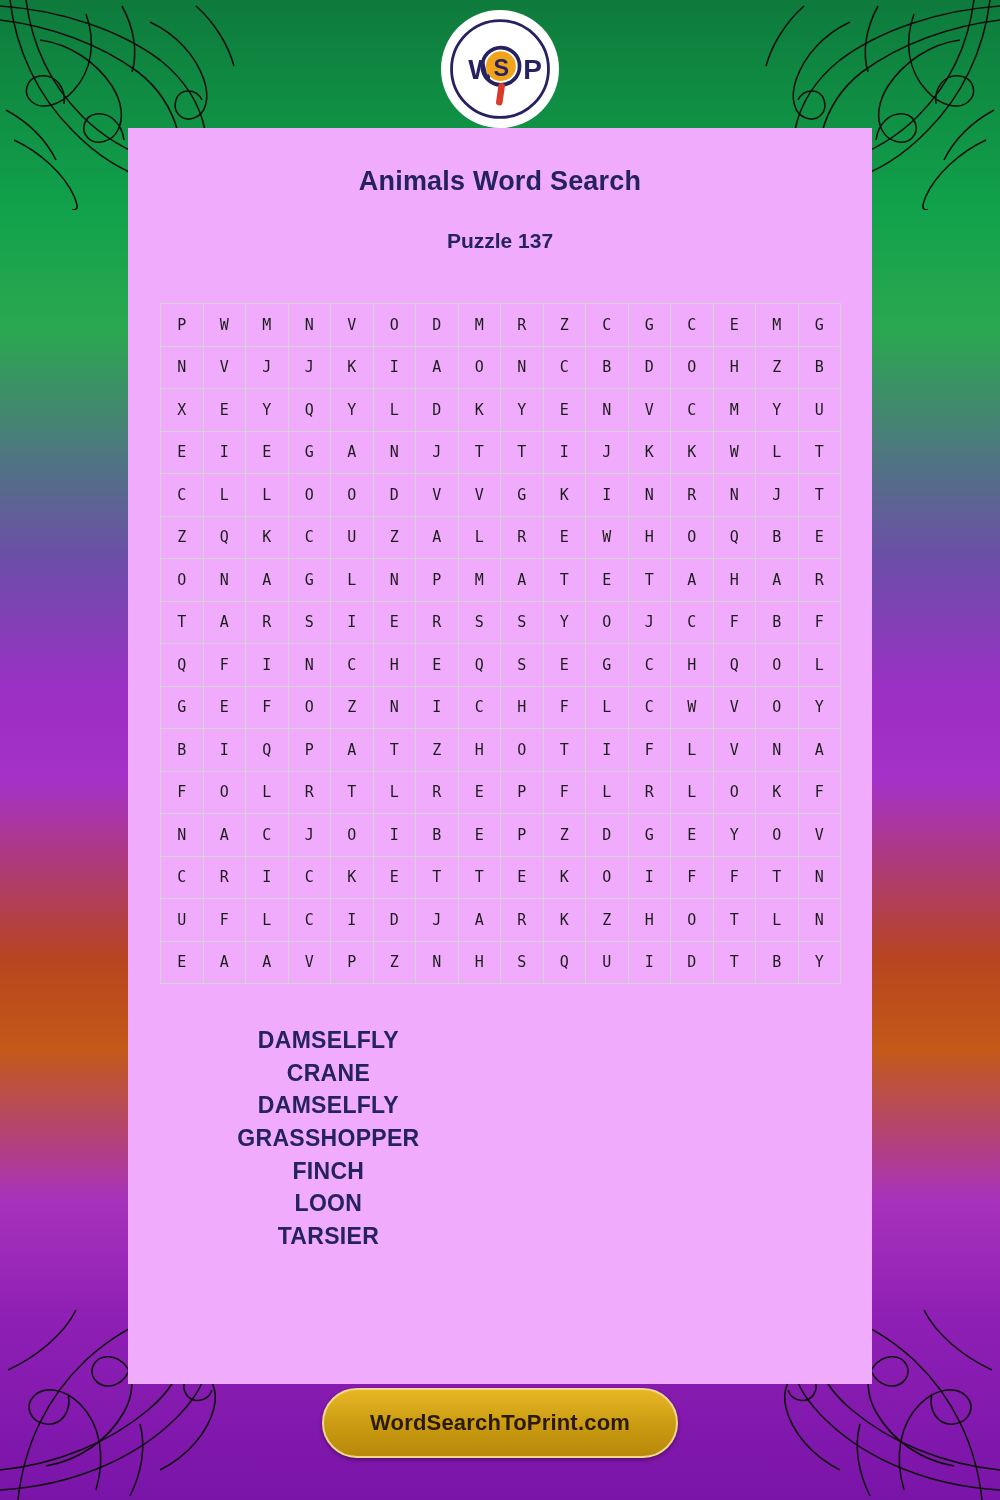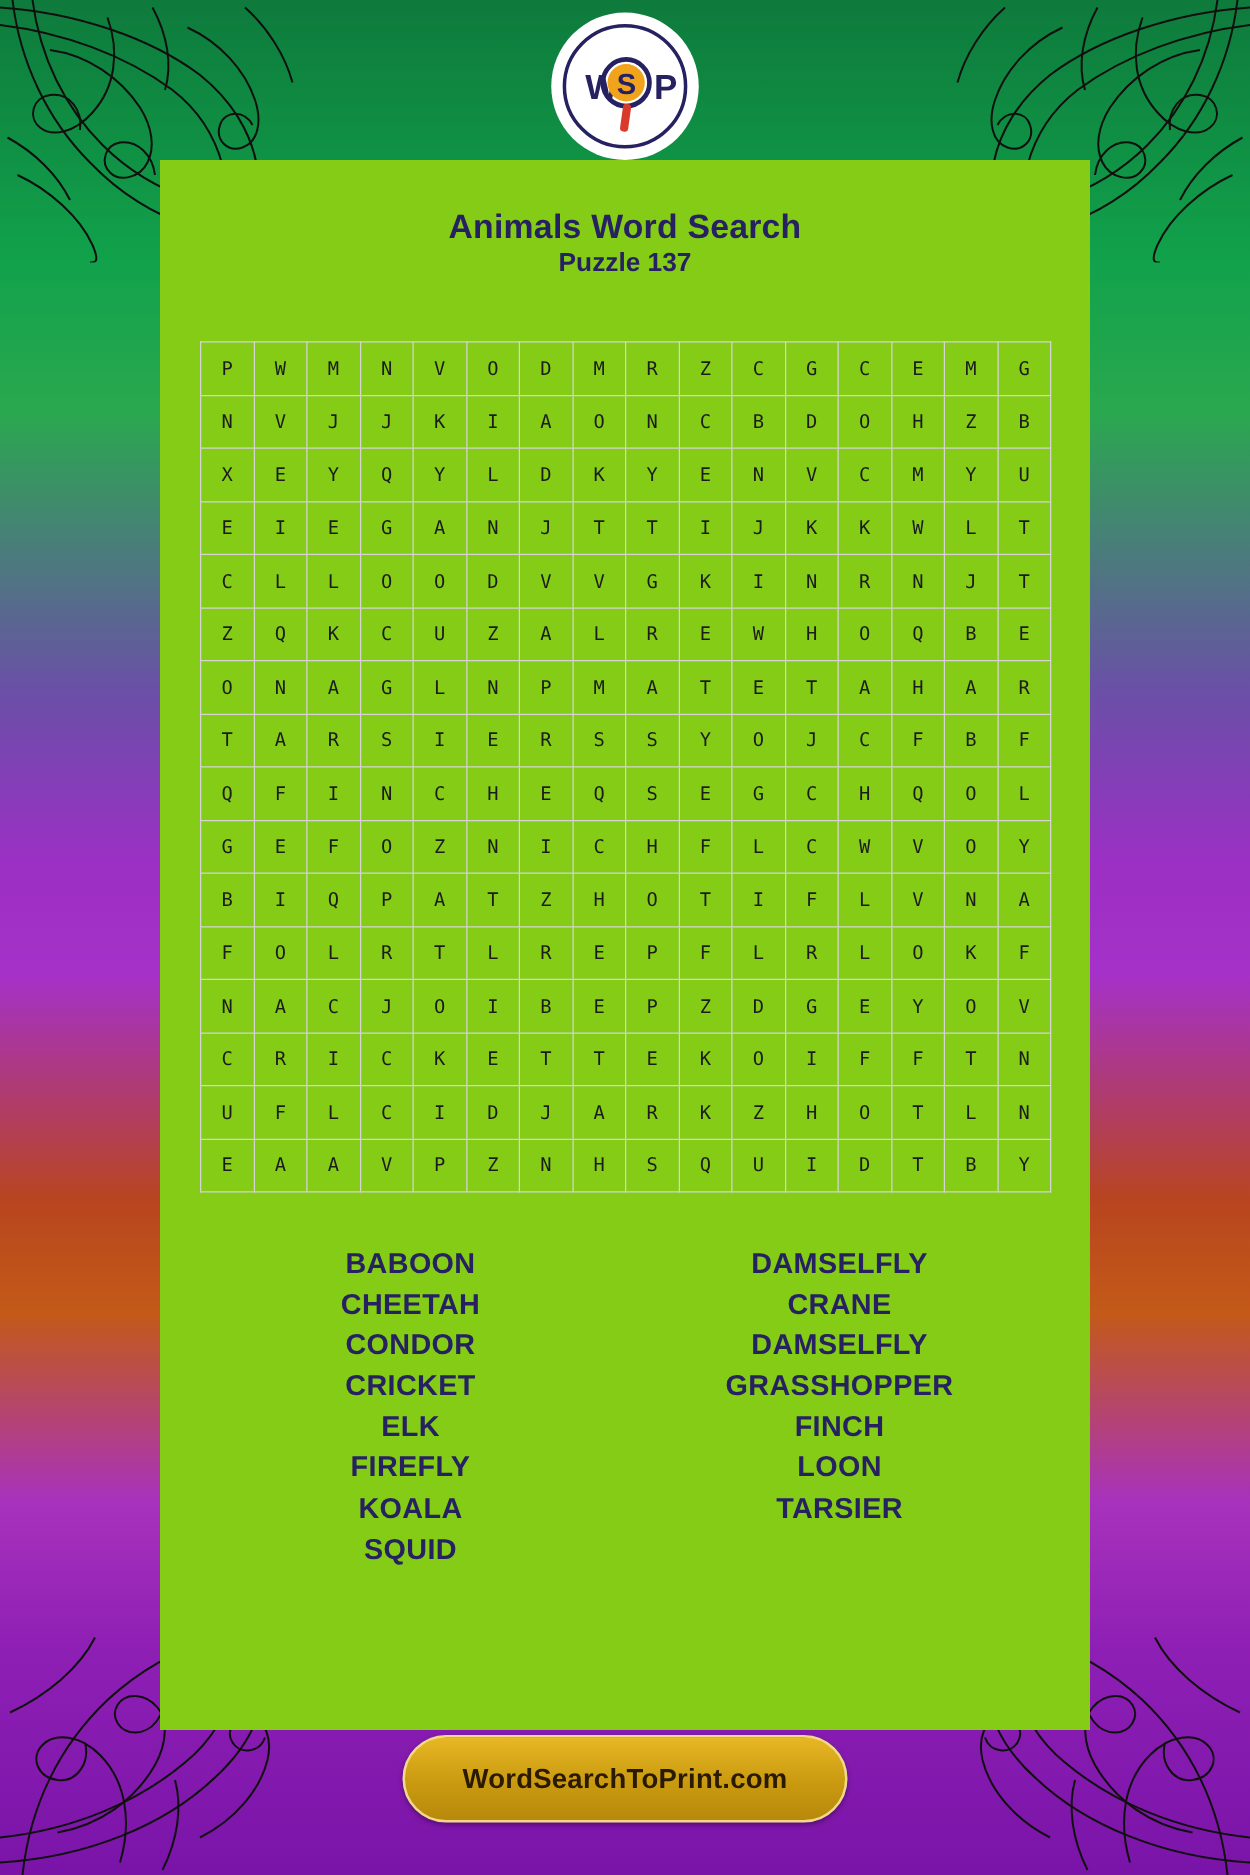--- a/index.html
+++ b/index.html
@@ -55,38 +55,38 @@
     justify-content: center;
   }
 
   
   .sheet {
     position: absolute;
     left: 128px;
     top: 128px;
     width: 744px;
     height: 1256px;
-    background: #84cc16;
+    background: #f0abfc;
     z-index: 4;
   }
 
   .title {
     text-align: center;
     color: #262261;
     font-size: 27px;
     font-weight: bold;
     margin-top: 38px;
     letter-spacing: .2px;
   }
   .subtitle {
     text-align: center;
     color: #262261;
     font-size: 21px;
     font-weight: bold;
-    margin-top: 2px;
+    margin-top: 32px;
   }
 
   .grid-wrap {
     margin: 50px auto 0;
     width: 680px;
   }
   table.grid {
     border-collapse: collapse;
     width: 680px;
     table-layout: fixed;
@@ -517,30 +517,20 @@
             <td>D</td>
             <td>T</td>
             <td>B</td>
             <td>Y</td>
           </tr>
         </tbody>
     </table>
   </div>
 
   <div class="words">
-    <div class="words-col" id="words-left">
-        <div class="word">BABOON</div>
-        <div class="word">CHEETAH</div>
-        <div class="word">CONDOR</div>
-        <div class="word">CRICKET</div>
-        <div class="word">ELK</div>
-        <div class="word">FIREFLY</div>
-        <div class="word">KOALA</div>
-        <div class="word">SQUID</div>
-      </div>
     <div class="words-col" id="words-right">
         <div class="word">DAMSELFLY</div>
         <div class="word">CRANE</div>
         <div class="word">DAMSELFLY</div>
         <div class="word">GRASSHOPPER</div>
         <div class="word">FINCH</div>
         <div class="word">LOON</div>
         <div class="word">TARSIER</div>
       </div>
   </div>

